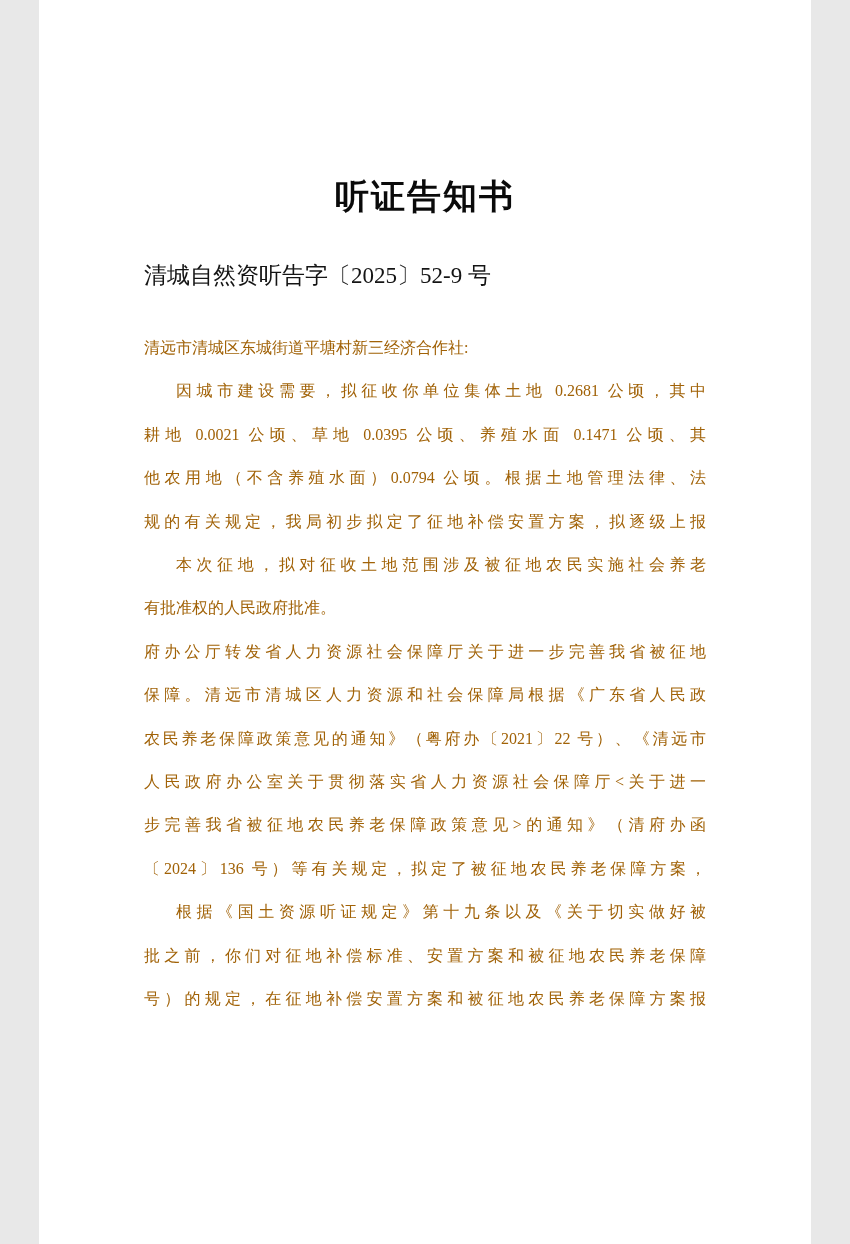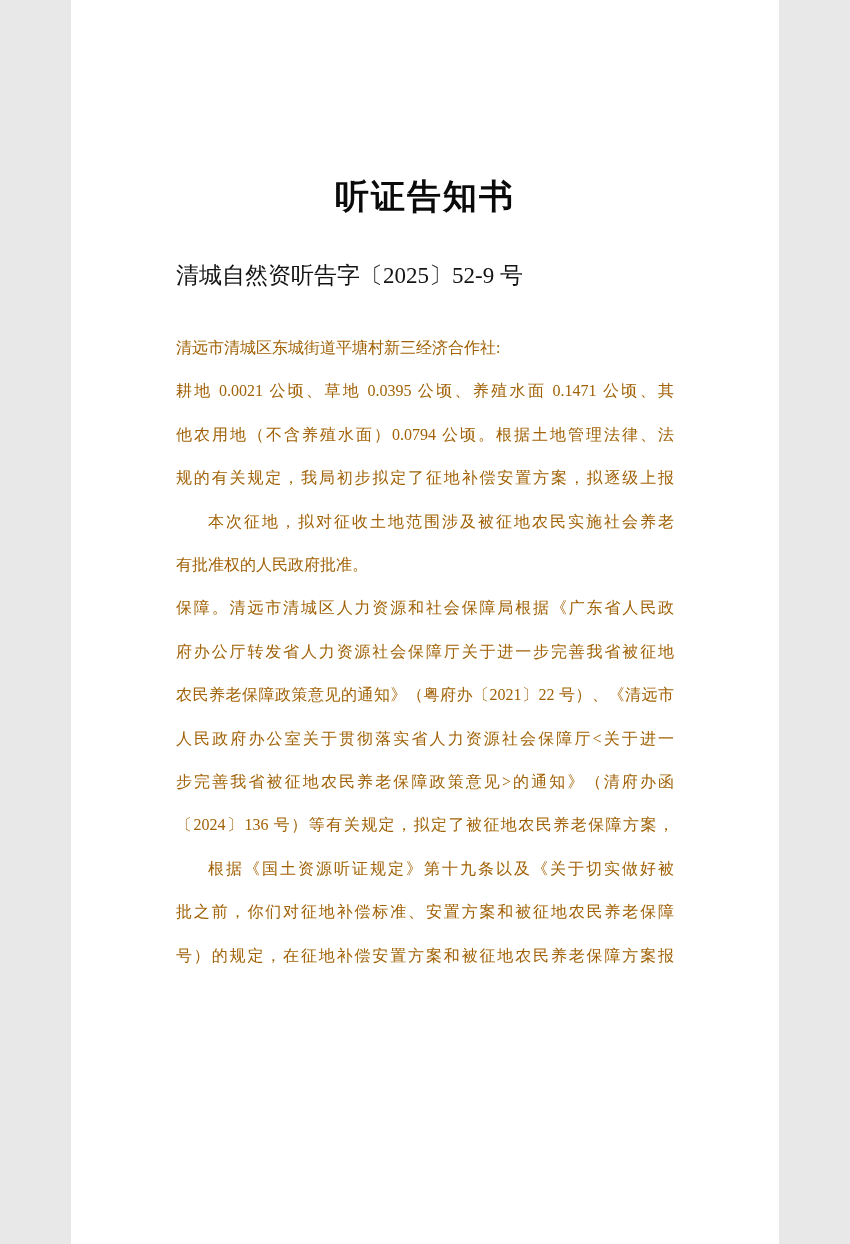--- a/index.html
+++ b/index.html
@@ -2,21 +2,21 @@
 <html><head>
 <meta charset="utf-8">
 <style>
   html, body {
     margin: 0;
     padding: 0;
     background: #e8e8e8;
   }
   .page {
     position: relative;
-    width: 708px;
+    width: 772px;
     height: 1244px;
     margin: 0 auto;
     background: #ffffff;
     overflow: hidden;
     box-sizing: border-box;
     padding: 0 105px;
     color: #111111;
   }
   .doc-title {
     margin-top: 176px;
@@ -56,27 +56,28 @@
   }
 </style>
 </head>
 <body>
 
 <div class="page">
   <div class="doc-title">听证告知书</div>
   <div class="doc-number">清城自然资听告字〔2025〕52-9 号</div>
   <div class="doc-body">
     <div class="line end">清远市清城区东城街道平塘村新三经济合作社:</div>
+    <div class="line indent">因城市建设需要，拟征收你单位集体土地 0.2681 公顷，其中</div>
     <div class="line">耕地 0.0021 公顷、草地 0.0395 公顷、养殖水面 0.1471 公顷、其</div>
     <div class="line">他农用地（不含养殖水面）0.0794 公顷。根据土地管理法律、法</div>
     <div class="line">规的有关规定，我局初步拟定了征地补偿安置方案，拟逐级上报</div>
     <div class="line indent">本次征地，拟对征收土地范围涉及被征地农民实施社会养老</div>
     <div class="line end">有批准权的人民政府批准。</div>
+    <div class="line">府办公厅转发省人力资源社会保障厅关于进一步完善我省被征地</div>
     <div class="line">保障。清远市清城区人力资源和社会保障局根据《广东省人民政</div>
-    <div class="line">府办公厅转发省人力资源社会保障厅关于进一步完善我省被征地</div>
     <div class="line">农民养老保障政策意见的通知》（粤府办〔2021〕22 号）、《清远市</div>
     <div class="line">人民政府办公室关于贯彻落实省人力资源社会保障厅&lt;关于进一</div>
     <div class="line">步完善我省被征地农民养老保障政策意见&gt;的通知》（清府办函</div>
     <div class="line">〔2024〕136 号）等有关规定，拟定了被征地农民养老保障方案，</div>
     <div class="line indent">根据《国土资源听证规定》第十九条以及《关于切实做好被</div>
     <div class="line">批之前，你们对征地补偿标准、安置方案和被征地农民养老保障</div>
     <div class="line">号）的规定，在征地补偿安置方案和被征地农民养老保障方案报</div>
   </div>
 </div>
 

